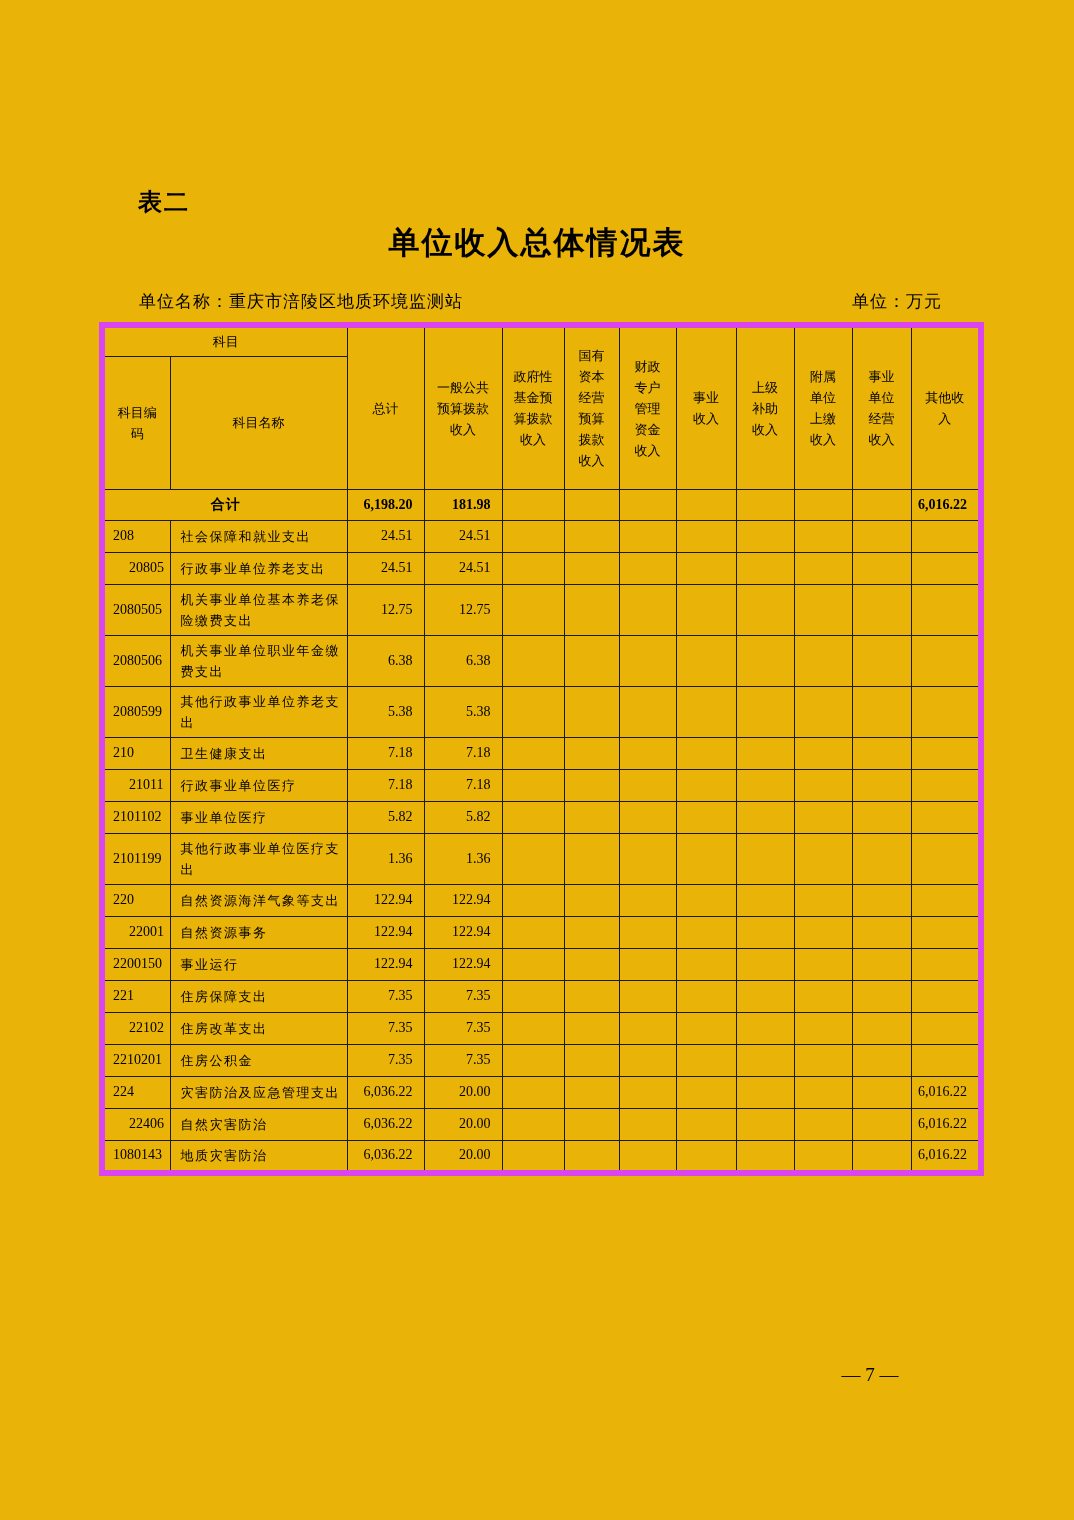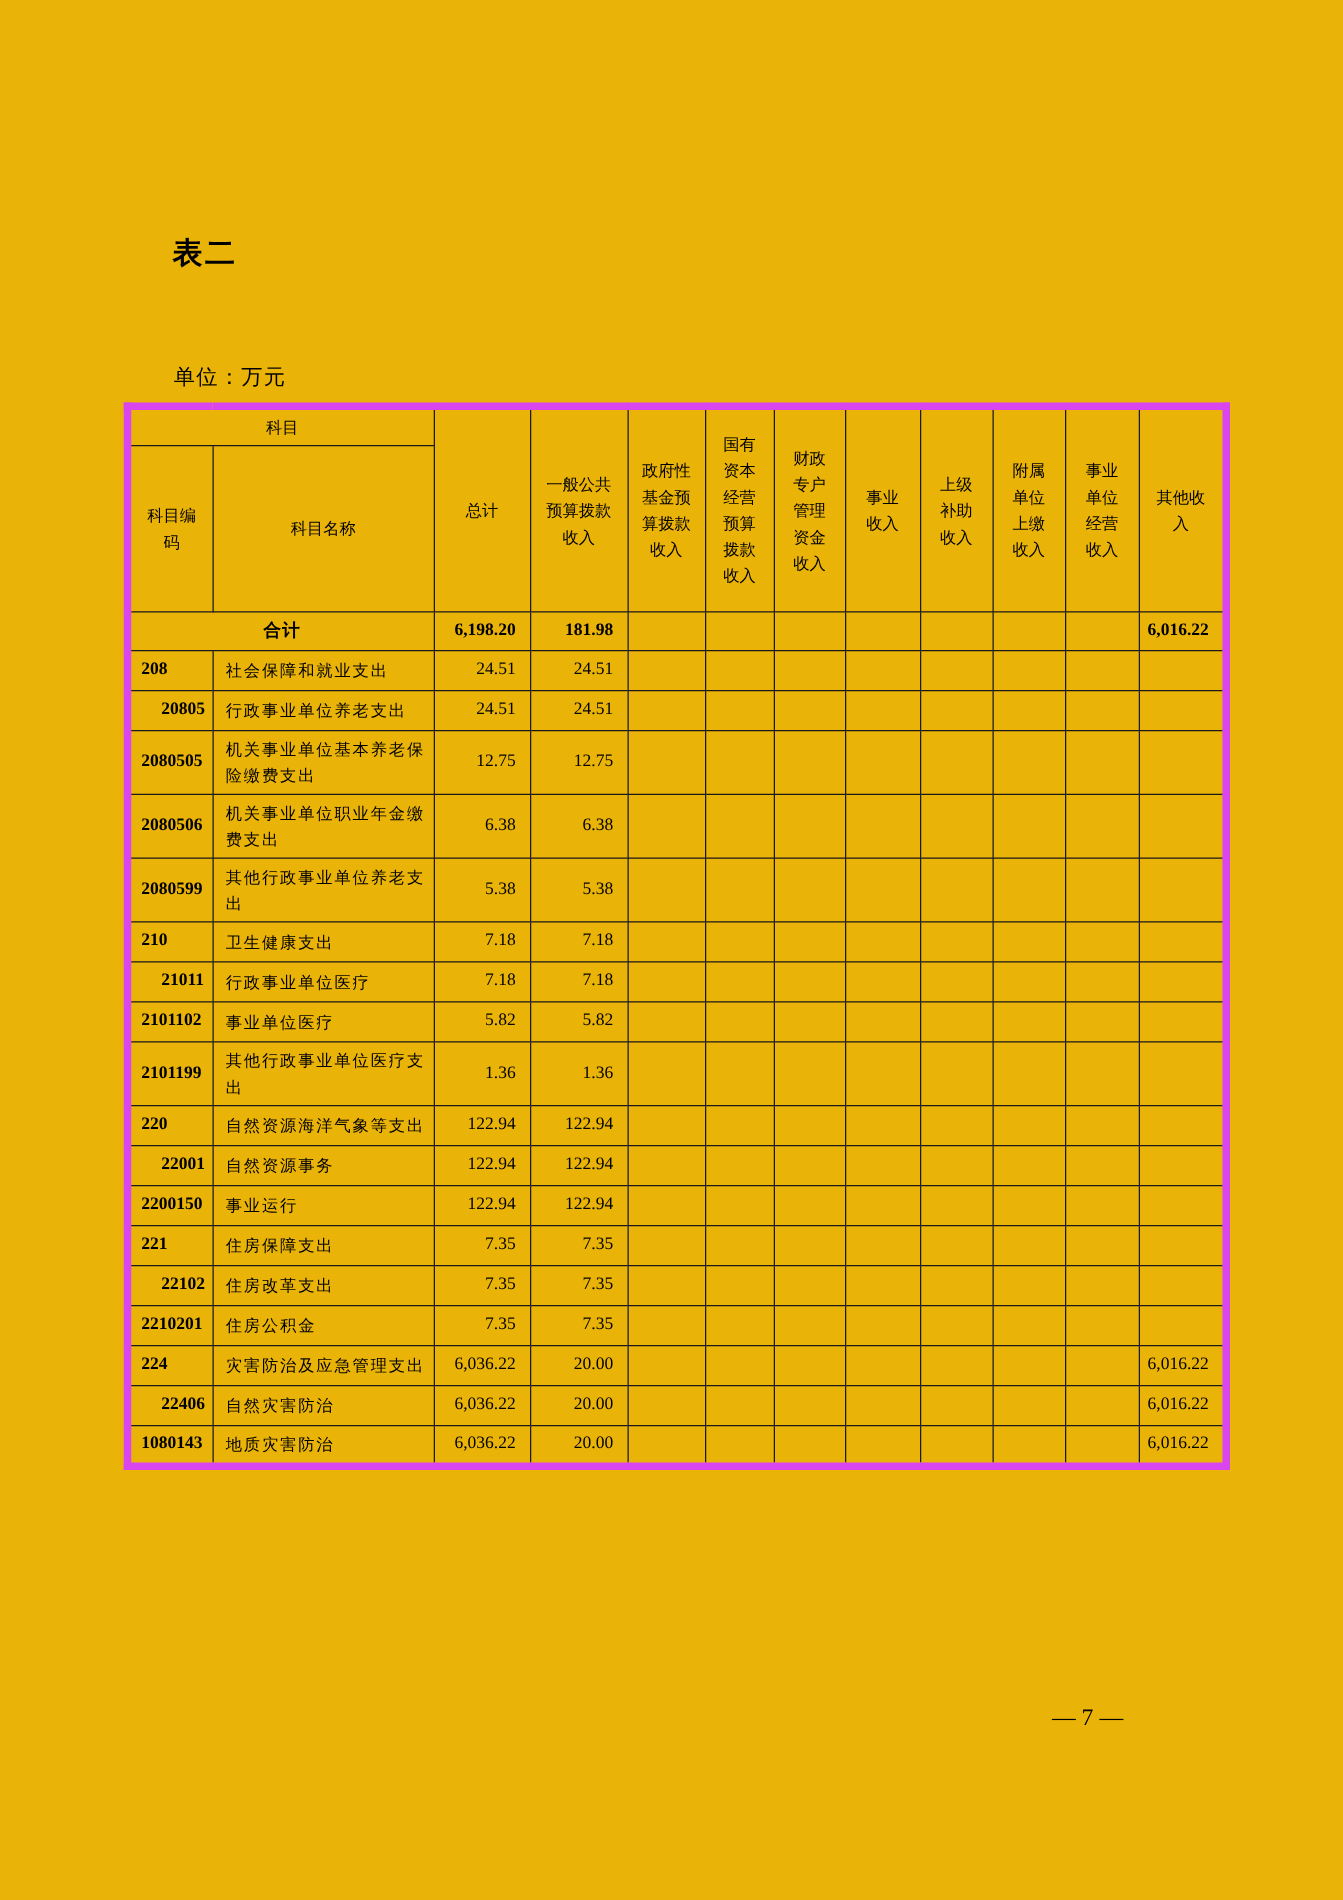--- a/index.html
+++ b/index.html
@@ -70,21 +70,20 @@
   tr.total-row{height:31px;}
   tr.total-row td{font-weight:bold;}
   td.total-label{
     font-family:"Liberation Sans","DejaVu Sans",sans-serif;
     font-size:14px;text-align:center;vertical-align:middle;letter-spacing:1px;
   }
   tr.data-row{height:32px;}
   td.code{
     font-size:14px;text-align:left;vertical-align:middle;
     padding:2px 4px 2px 8px;
-    font-weight:bold;
   }
   td.code.lvl2{padding-left:24px;}
   td.name{
     font-size:13px;line-height:21px;letter-spacing:1.5px;
     text-align:left;vertical-align:middle;
     padding:4px 6px 4px 10px;
     word-break:break-all;
   }
   td.num{
     font-size:14px;text-align:right;vertical-align:middle;
@@ -97,22 +96,24 @@
     font-family:"Liberation Serif","DejaVu Serif",serif;
   }
 </style>
 </head>
 <body>
 
 <div class="page">
 
   <div class="table-label">表二</div>
 
+  <h1 class="doc-title">单位收入总体情况表</h1>
 
   <div class="meta-row">
+    <span>单位名称：重庆市涪陵区地质环境监测站</span>
     <span>单位：万元</span>
   </div>
 
   <table class="income">
     <colgroup>
       <col class="w1">
         <col class="w2">
         <col class="w3">
         <col class="w4">
       <col class="w5">

